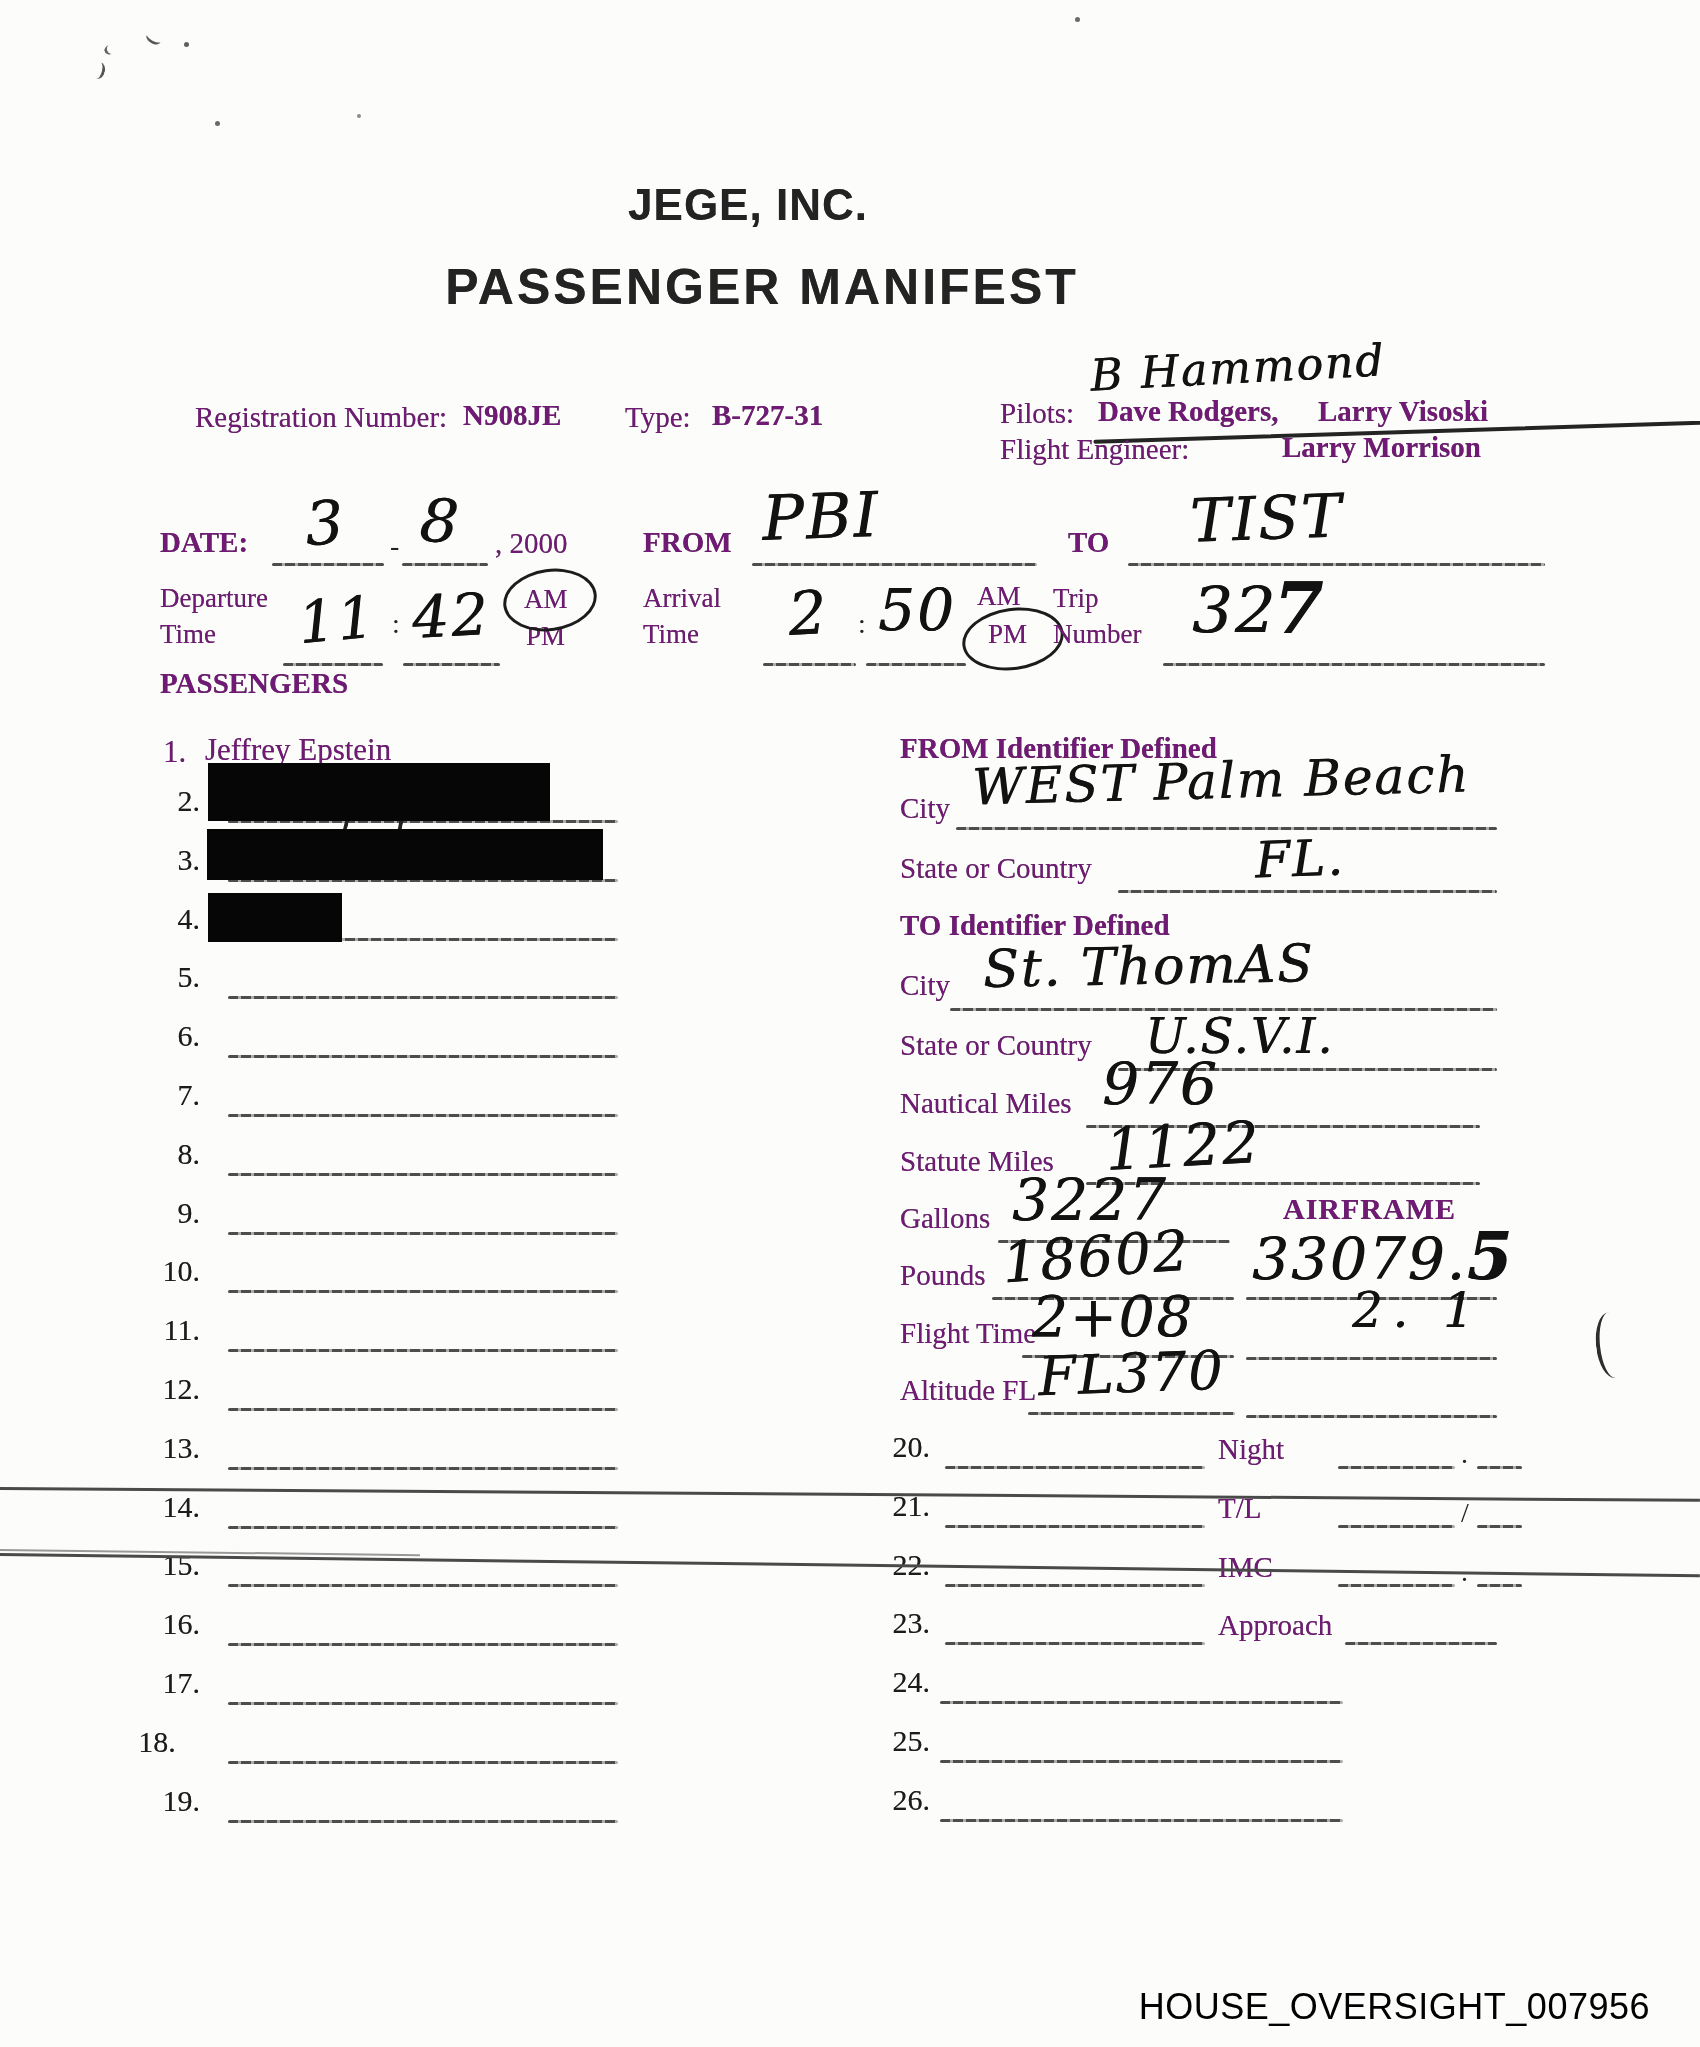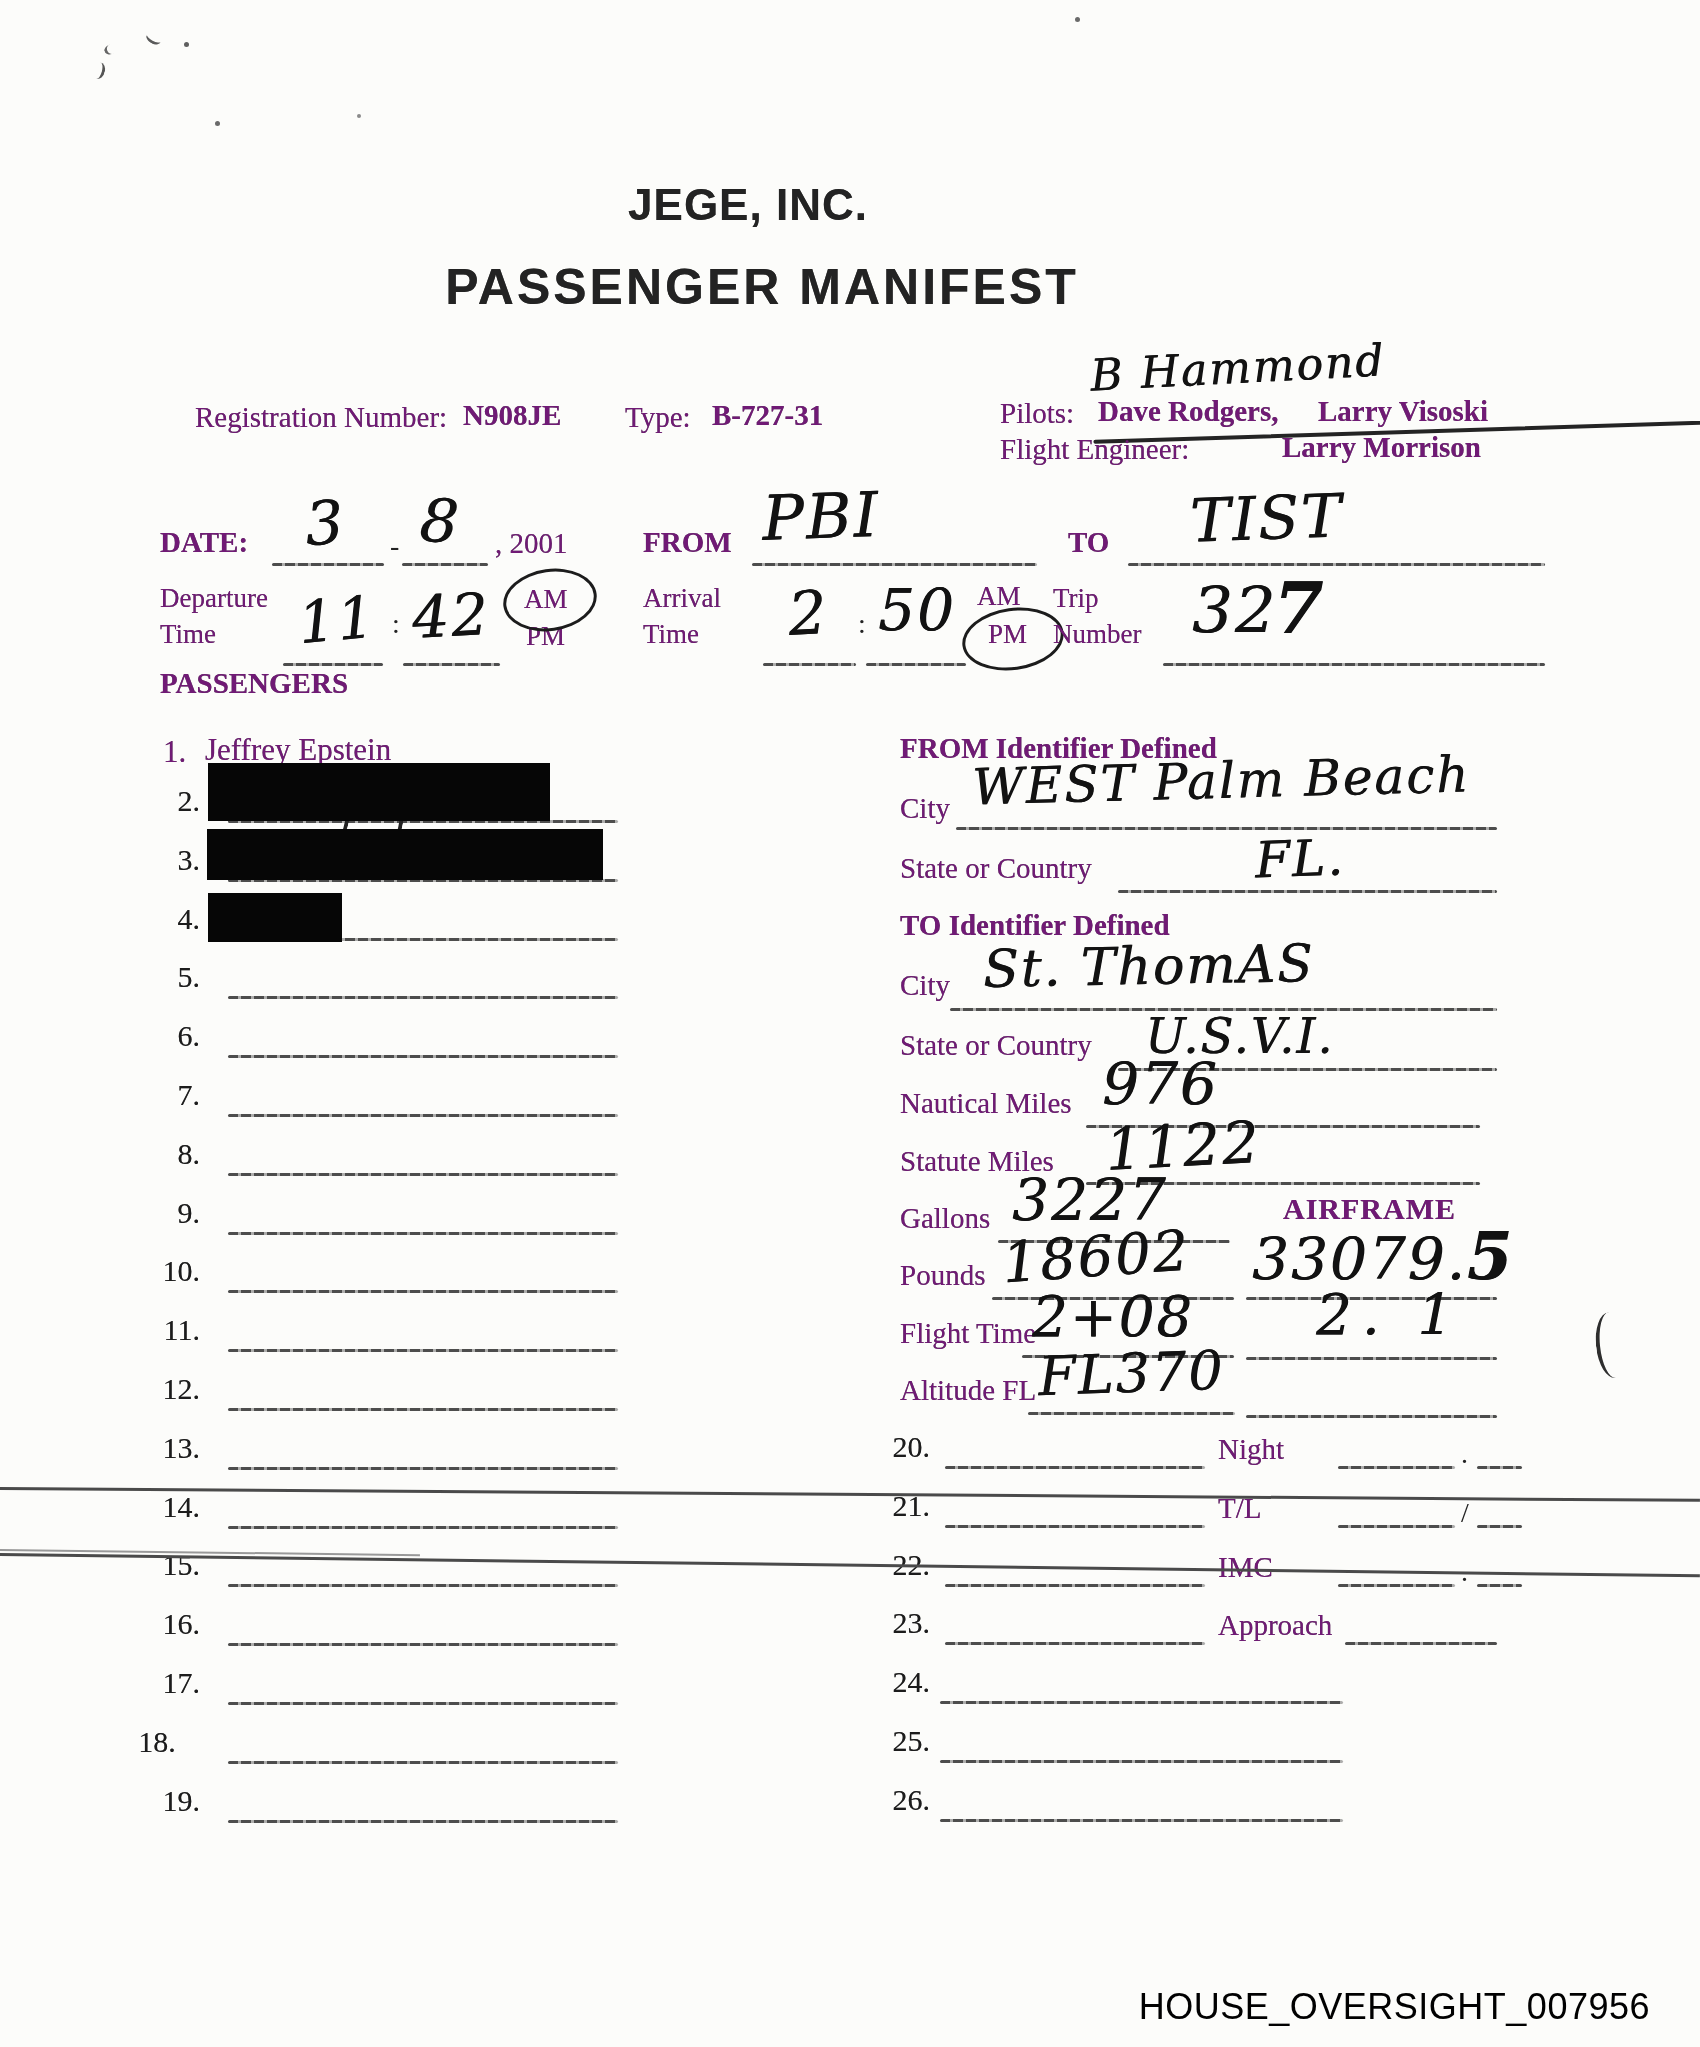--- a/index.html
+++ b/index.html
@@ -56,21 +56,21 @@
   <div class="hw" style="left:1090px;top:342px;font-size:44px;transform:rotate(-3deg);">B Hammond</div>
   <div class="lbl" style="left:1000px;top:434px;">Flight Engineer:</div>
   <div class="lbl b" style="left:1282px;top:432px;">Larry Morrison</div>
 
   <div class="lbl b" style="left:160px;top:527px;">DATE:</div>
   <div class="hw" style="left:305px;top:488px;font-size:60px;transform:rotate(-4deg);">3</div>
   <div class="sep" style="left:390px;top:530px;">-</div>
   <div class="hw" style="left:420px;top:486px;font-size:60px;transform:rotate(4deg);">8</div>
   <div class="ul" style="left:272px;top:563px;width:112px;"></div>
   <div class="ul" style="left:402px;top:563px;width:86px;"></div>
-  <div class="lbl" style="left:495px;top:528px;">, 2001</div>
+  <div class="lbl" style="left:495px;top:528px;">, 2000</div>
   <div class="lbl b" style="left:643px;top:527px;">FROM</div>
   <div class="hw" style="left:762px;top:480px;font-size:62px;transform:rotate(-2deg);">PBI</div>
   <div class="ul" style="left:752px;top:563px;width:285px;"></div>
   <div class="lbl b" style="left:1068px;top:527px;">TO</div>
   <div class="hw" style="left:1190px;top:483px;font-size:60px;transform:rotate(-2deg);">TIST</div>
   <div class="ul" style="left:1128px;top:563px;width:417px;"></div>
 
   <div class="lbl s27" style="left:160px;top:584px;">Departure</div>
   <div class="lbl s27" style="left:160px;top:620px;">Time</div>
   <div class="hw" style="left:298px;top:586px;font-size:58px;transform:rotate(-5deg);">11</div>
@@ -134,21 +134,21 @@
   <div class="ul" style="left:998px;top:1240px;width:232px;"></div>
   <div class="lbl b" style="left:1283px;top:1192px;letter-spacing:1px;font-size:30px;">AIRFRAME</div>
   <div class="lbl" style="left:900px;top:1260px;">Pounds</div>
   <div class="hw" style="left:1002px;top:1224px;font-size:56px;transform:rotate(-4deg);">18602</div>
   <div class="ul" style="left:992px;top:1297px;width:242px;"></div>
   <div class="hw" style="left:1252px;top:1218px;font-size:58px;"><span>33079.</span><span class="ow">5</span></div>
   <div class="ul" style="left:1246px;top:1297px;width:251px;"></div>
   <div class="lbl" style="left:900px;top:1318px;">Flight Time</div>
   <div class="hw" style="left:1032px;top:1284px;font-size:56px;">2+08</div>
   <div class="ul" style="left:1022px;top:1355px;width:212px;"></div>
-  <div class="hw" style="left:1316px;top:1282px;font-size:56px;letter-spacing:10px;">2. 1</div>
+  <div class="hw" style="left:1352px;top:1282px;font-size:48px;letter-spacing:10px;">2. 1</div>
   <div class="ul" style="left:1246px;top:1357px;width:251px;"></div>
   <div class="lbl" style="left:900px;top:1375px;">Altitude FL</div>
   <div class="hw" style="left:1038px;top:1342px;font-size:54px;transform:rotate(-2deg);">FL370</div>
   <div class="ul" style="left:1028px;top:1412px;width:207px;"></div>
   <div class="ul" style="left:1246px;top:1415px;width:251px;"></div>
 
   <div class="mark" style="left:1596px;top:1312px;width:28px;height:66px;border-left:4px solid #2e2e2e;border-radius:50%;transform:rotate(-6deg);"></div>
 
   <div class="artifact" style="left:0;top:1487px;width:1700px;height:2.5px;transform:rotate(0.4deg);"></div>
   <div class="artifact" style="left:0;top:1549px;width:420px;height:1.5px;background:#999;transform:rotate(0.7deg);"></div>

